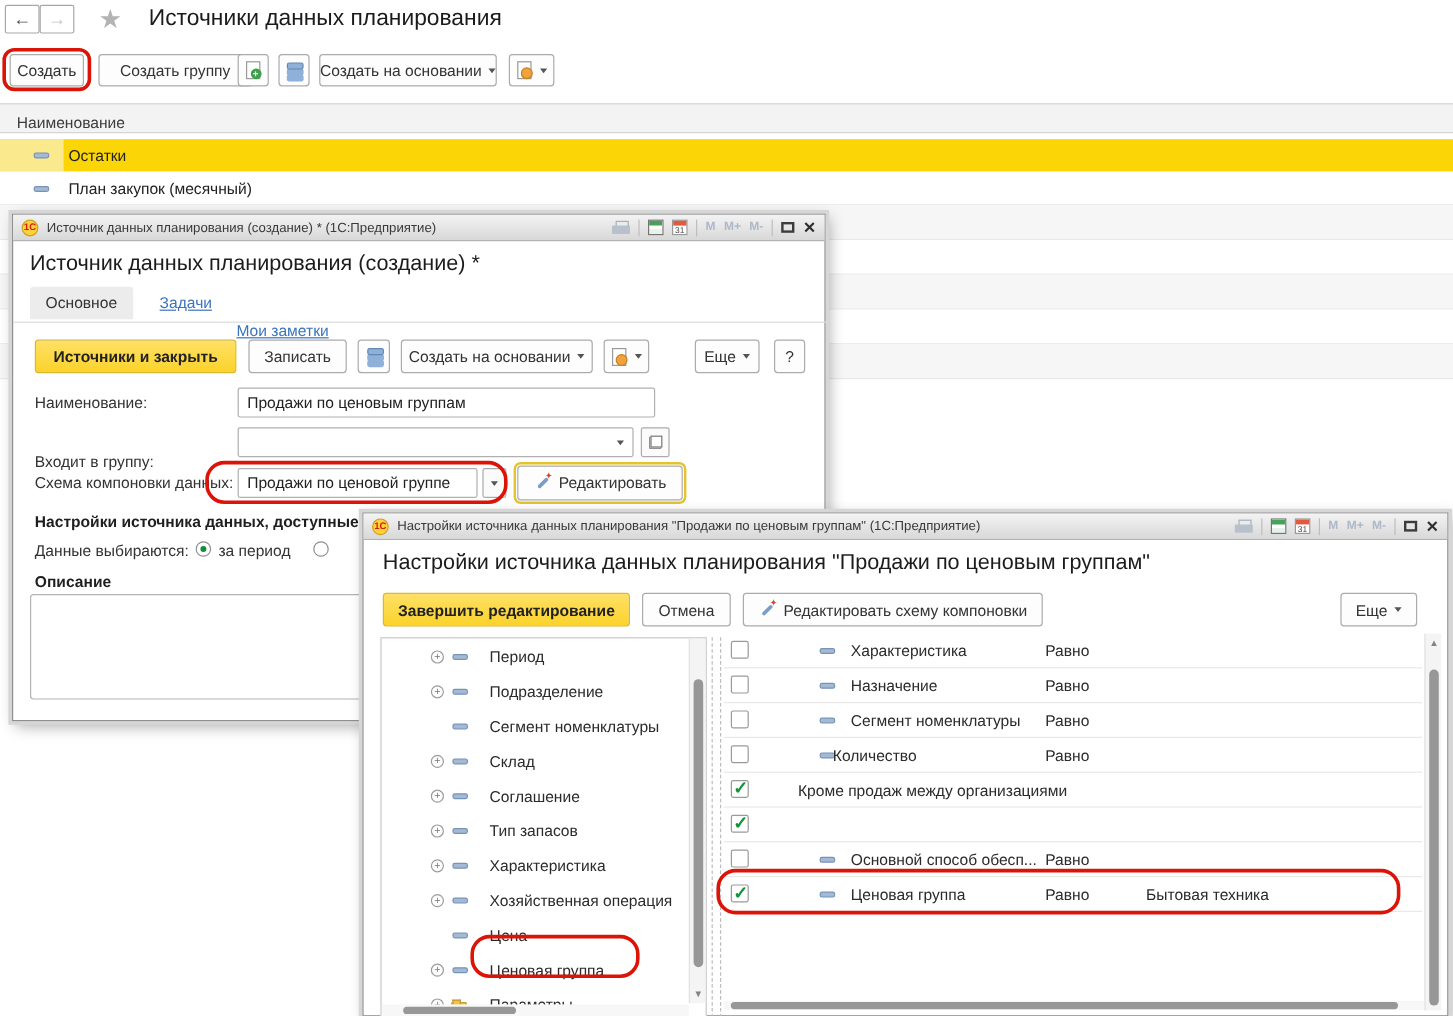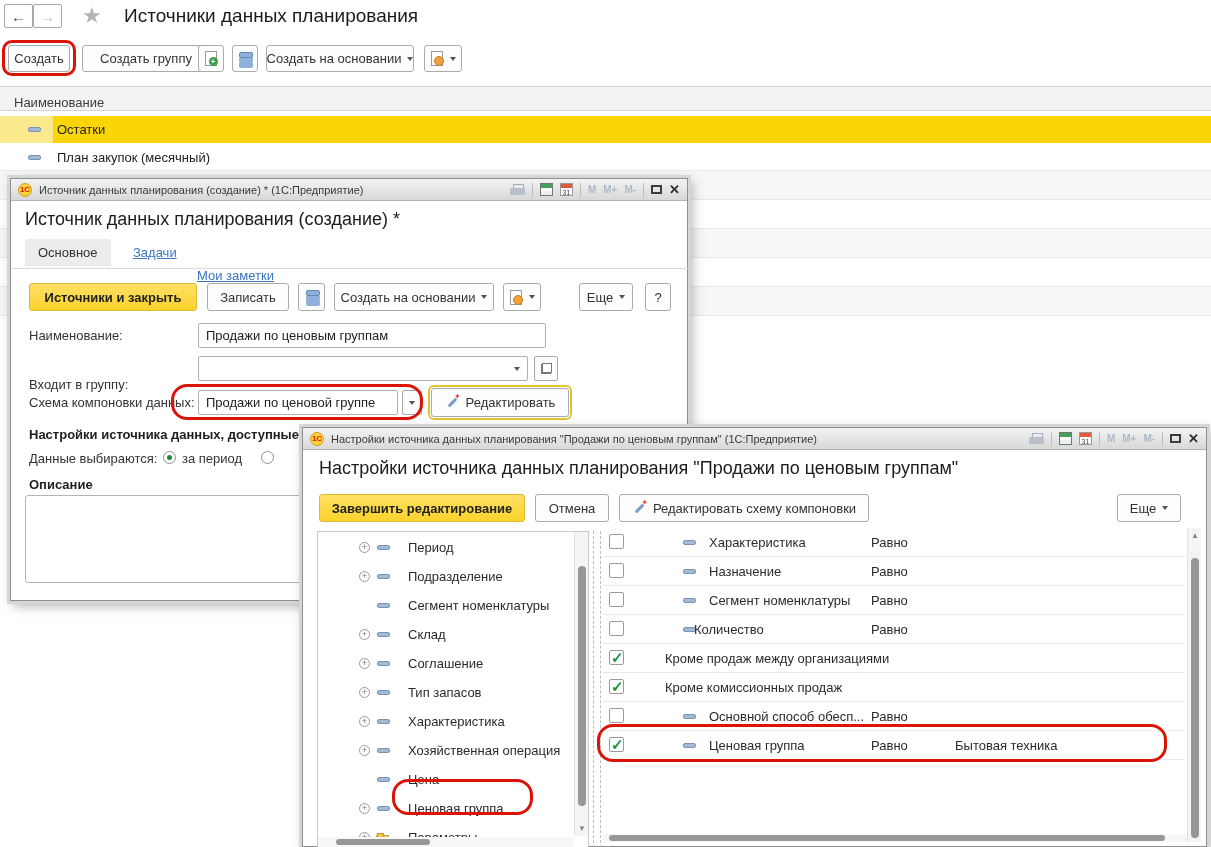--- a/index.html
+++ b/index.html
@@ -361,21 +361,20 @@
         <span class="dash-ic" style="position:absolute; left:80px; top:12px;"></span>
         <span class="ptext" style="left:91px;">Количество</span>
         <span class="ptext" style="left:268px;">Равно</span>
       </div>
       <div class="prow" style="top:116px;">
         <span class="cb on" style="left:6px; top:6px;"></span>
         <span class="ptext" style="left:62px;">Кроме продаж между организациями</span>
       </div>
       <div class="prow" style="top:145px;">
         <span class="cb on" style="left:6px; top:6px;"></span>
-        <span class="ptext" style="left:62px;">Кроме комиссионных продаж</span>
       </div>
       <div class="prow" style="top:174px;">
         <span class="cb" style="left:6px; top:6px;"></span>
         <span class="dash-ic" style="position:absolute; left:80px; top:12px;"></span>
         <span class="ptext" style="left:106px;">Основной способ обесп...</span>
         <span class="ptext" style="left:268px;">Равно</span>
       </div>
       <div class="prow" style="top:203px;">
         <span class="cb on" style="left:6px; top:6px;"></span>
         <span class="dash-ic" style="position:absolute; left:80px; top:12px;"></span>

